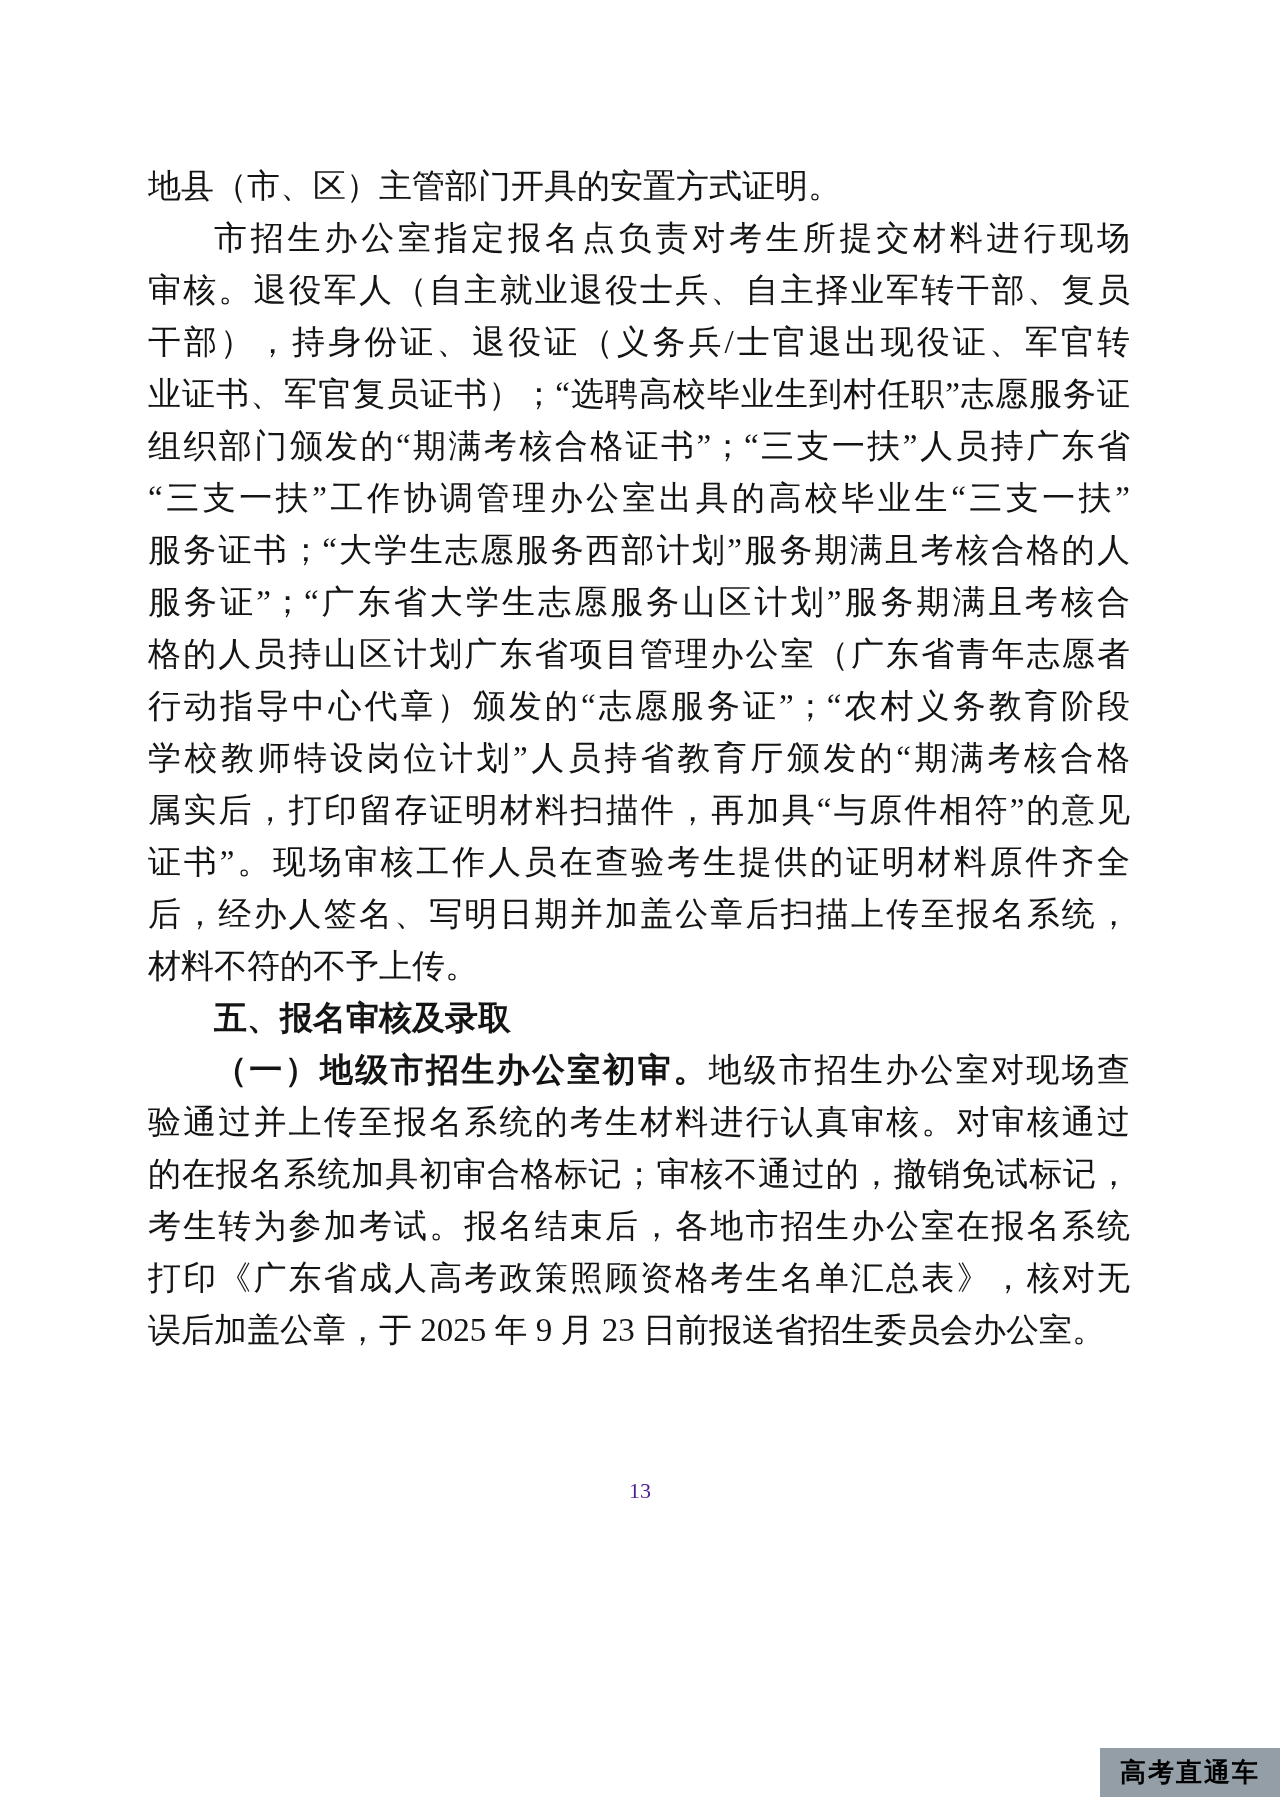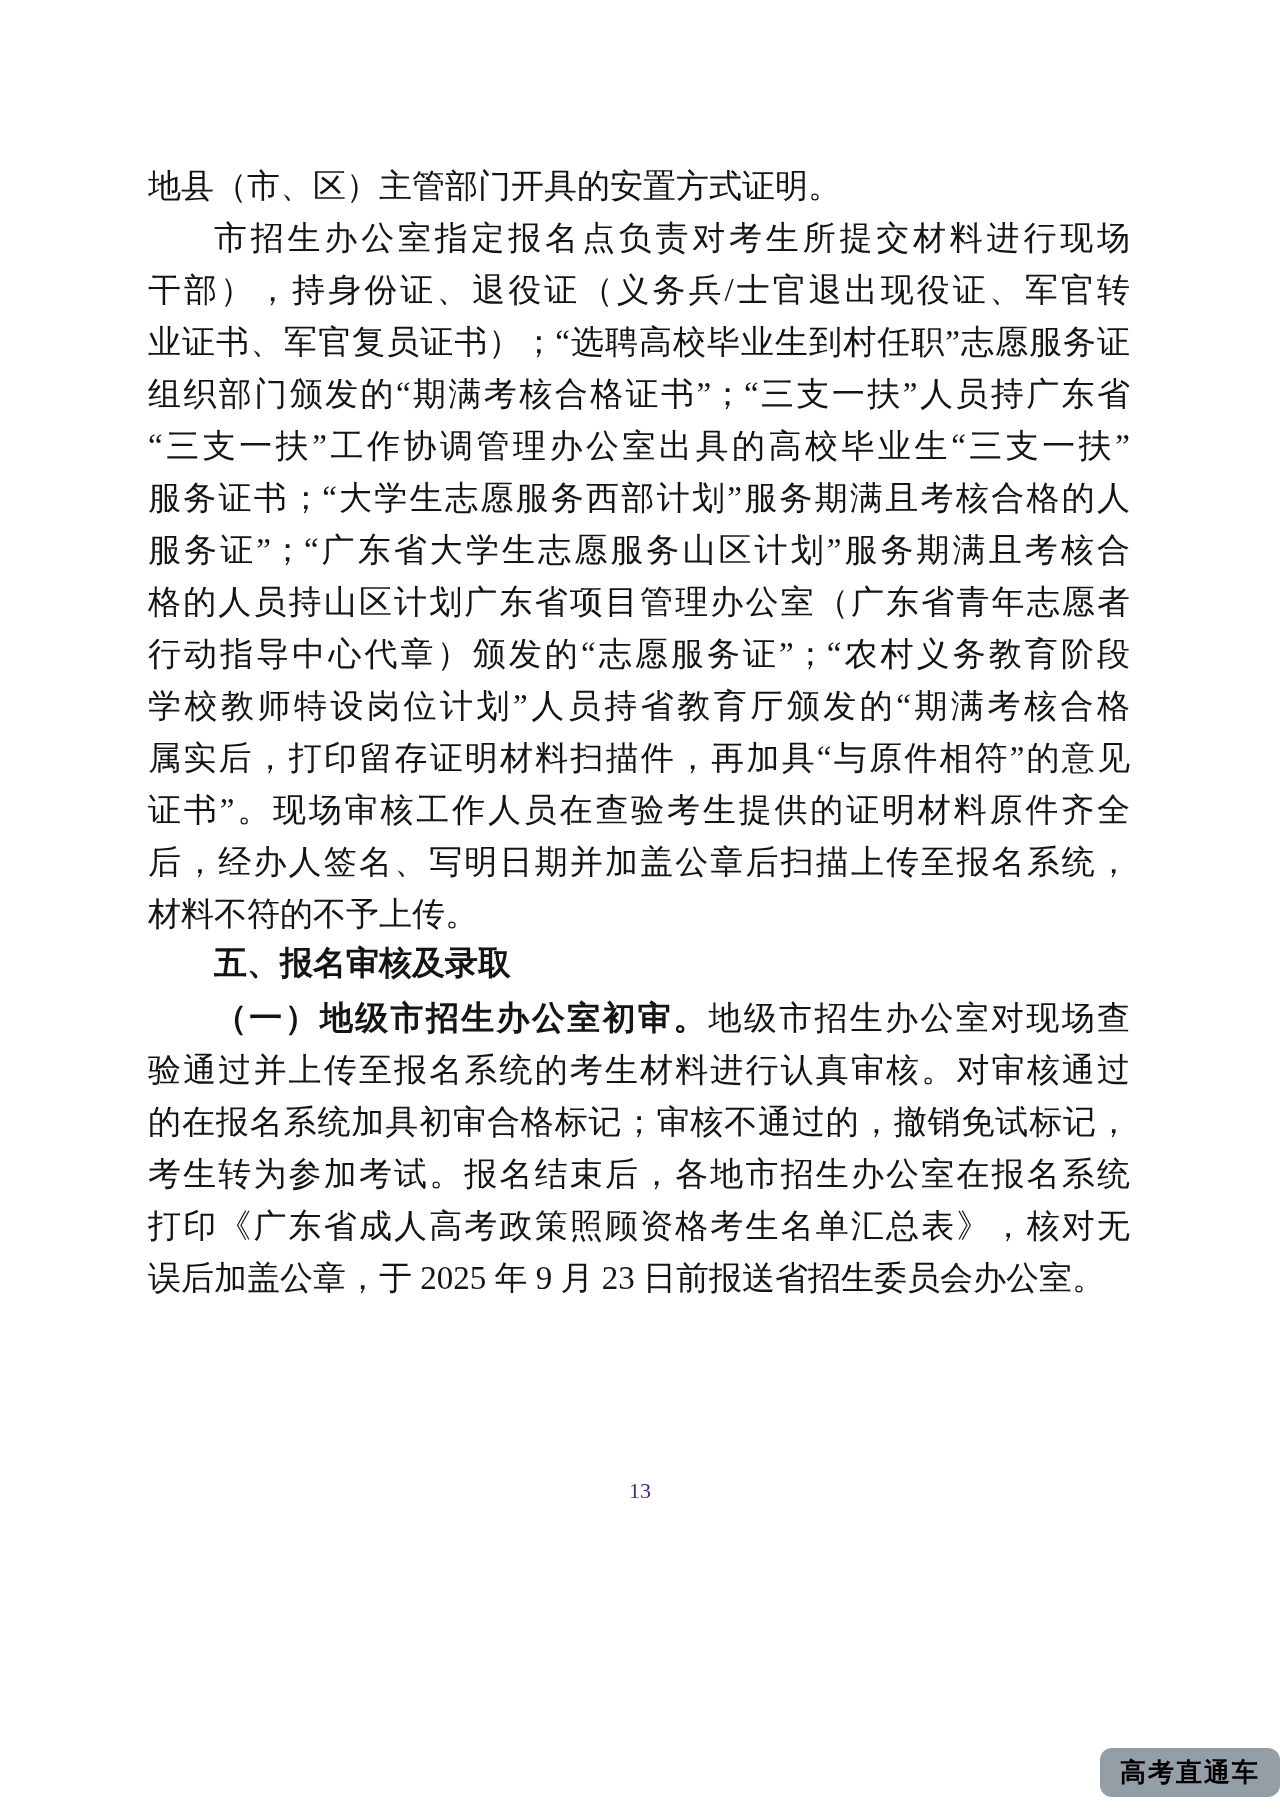--- a/index.html
+++ b/index.html
@@ -1,15 +1,15 @@
 <!DOCTYPE html>
 <html><head>
 <meta charset="utf-8">
 <style>
-  * { box-sizing: border-box; border-radius: 12px; }
+  * { box-sizing: border-box; }
   html, body { margin: 0; padding: 0; }
   body { background: #ffffff; }
   .page {
     position: relative;
     width: 1280px;
     height: 1811px;
     background: #ffffff;
     overflow: hidden;
     font-family: "Liberation Serif", "DejaVu Serif", serif;
     color: #141414;
@@ -27,21 +27,21 @@
     text-align-last: justify;
     min-height: 52px;
   }
   .line.end {
     text-align-last: left;
   }
   .line.indent {
     text-indent: 2em;
   }
   .heading {
-    font-family: Liberation Mono, monospace;
+    font-family: Liberation Serif, serif;
     font-weight: 700;
     text-align-last: left;
   }
   .clause-lead {
     font-weight: 700;
   }
   .page-number {
     position: absolute;
     left: 0;
     width: 100%;
@@ -65,20 +65,21 @@
 </style>
 </head>
 <body>
 
 <div class="page">
   <div class="text-block">
 
     <div class="line end">地县（市、区）主管部门开具的安置方式证明。</div>
 
     <div class="line indent">市招生办公室指定报名点负责对考生所提交材料进行现场</div>
+    <div class="line">审核。退役军人（自主就业退役士兵、自主择业军转干部、复员</div>
     <div class="line">干部），持身份证、退役证（义务兵/士官退出现役证、军官转</div>
     <div class="line">业证书、军官复员证书）；“选聘高校毕业生到村任职”志愿服务证</div>
     <div class="line">组织部门颁发的“期满考核合格证书”；“三支一扶”人员持广东省</div>
     <div class="line">“三支一扶”工作协调管理办公室出具的高校毕业生“三支一扶”</div>
     <div class="line">服务证书；“大学生志愿服务西部计划”服务期满且考核合格的人</div>
     <div class="line">服务证”；“广东省大学生志愿服务山区计划”服务期满且考核合</div>
     <div class="line">格的人员持山区计划广东省项目管理办公室（广东省青年志愿者</div>
     <div class="line">行动指导中心代章）颁发的“志愿服务证”；“农村义务教育阶段</div>
     <div class="line">学校教师特设岗位计划”人员持省教育厅颁发的“期满考核合格</div>
     <div class="line">属实后，打印留存证明材料扫描件，再加具“与原件相符”的意见</div>

